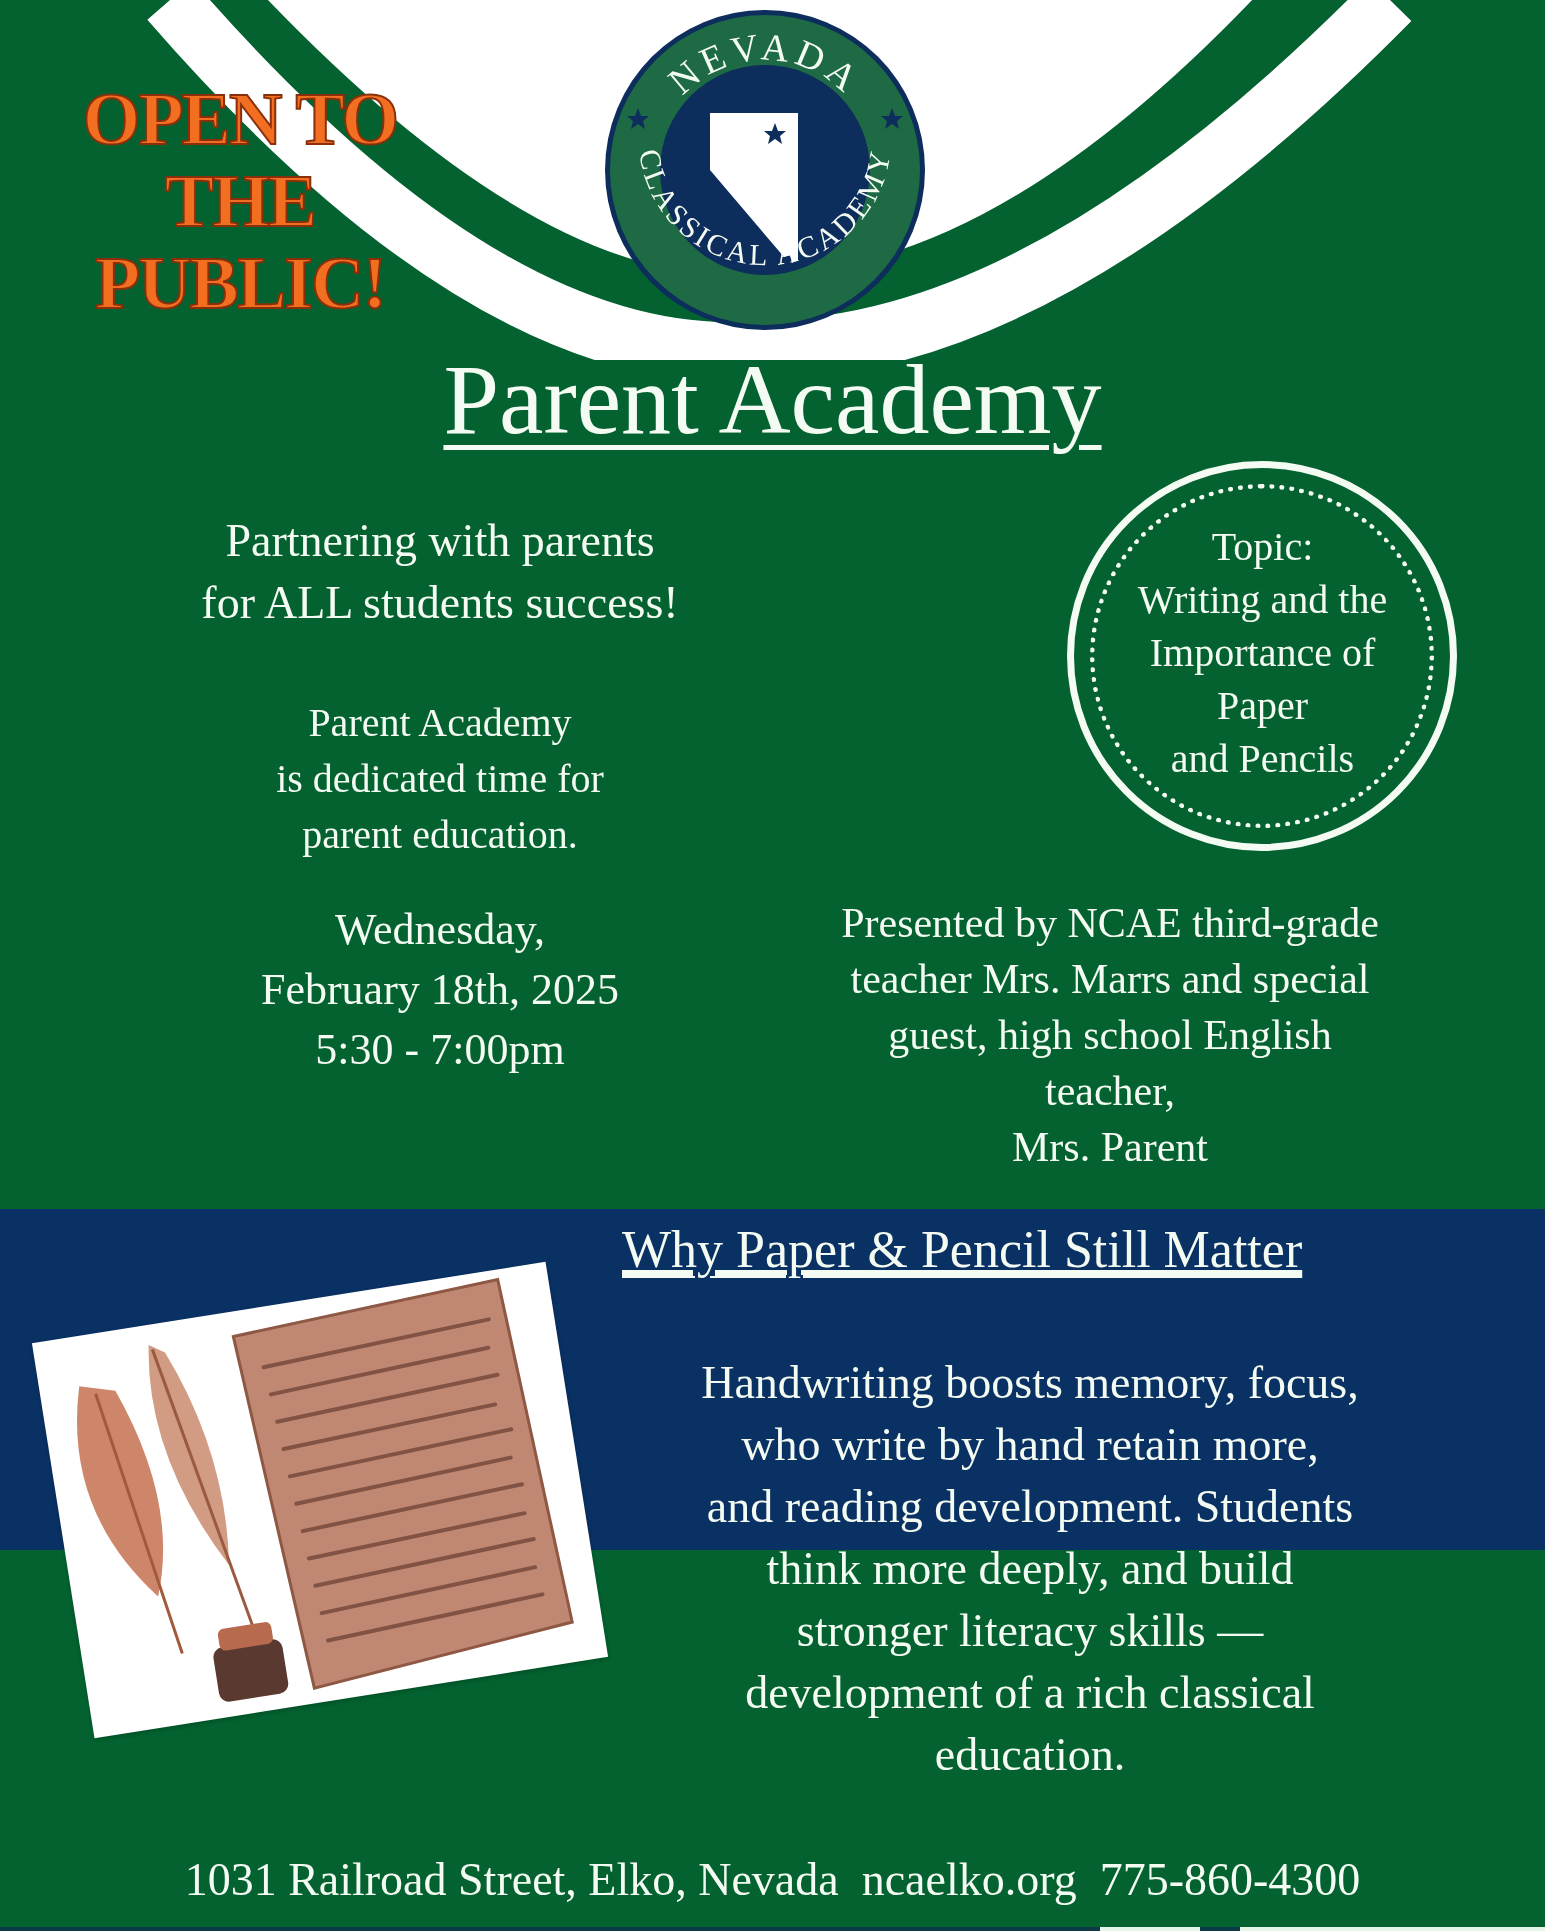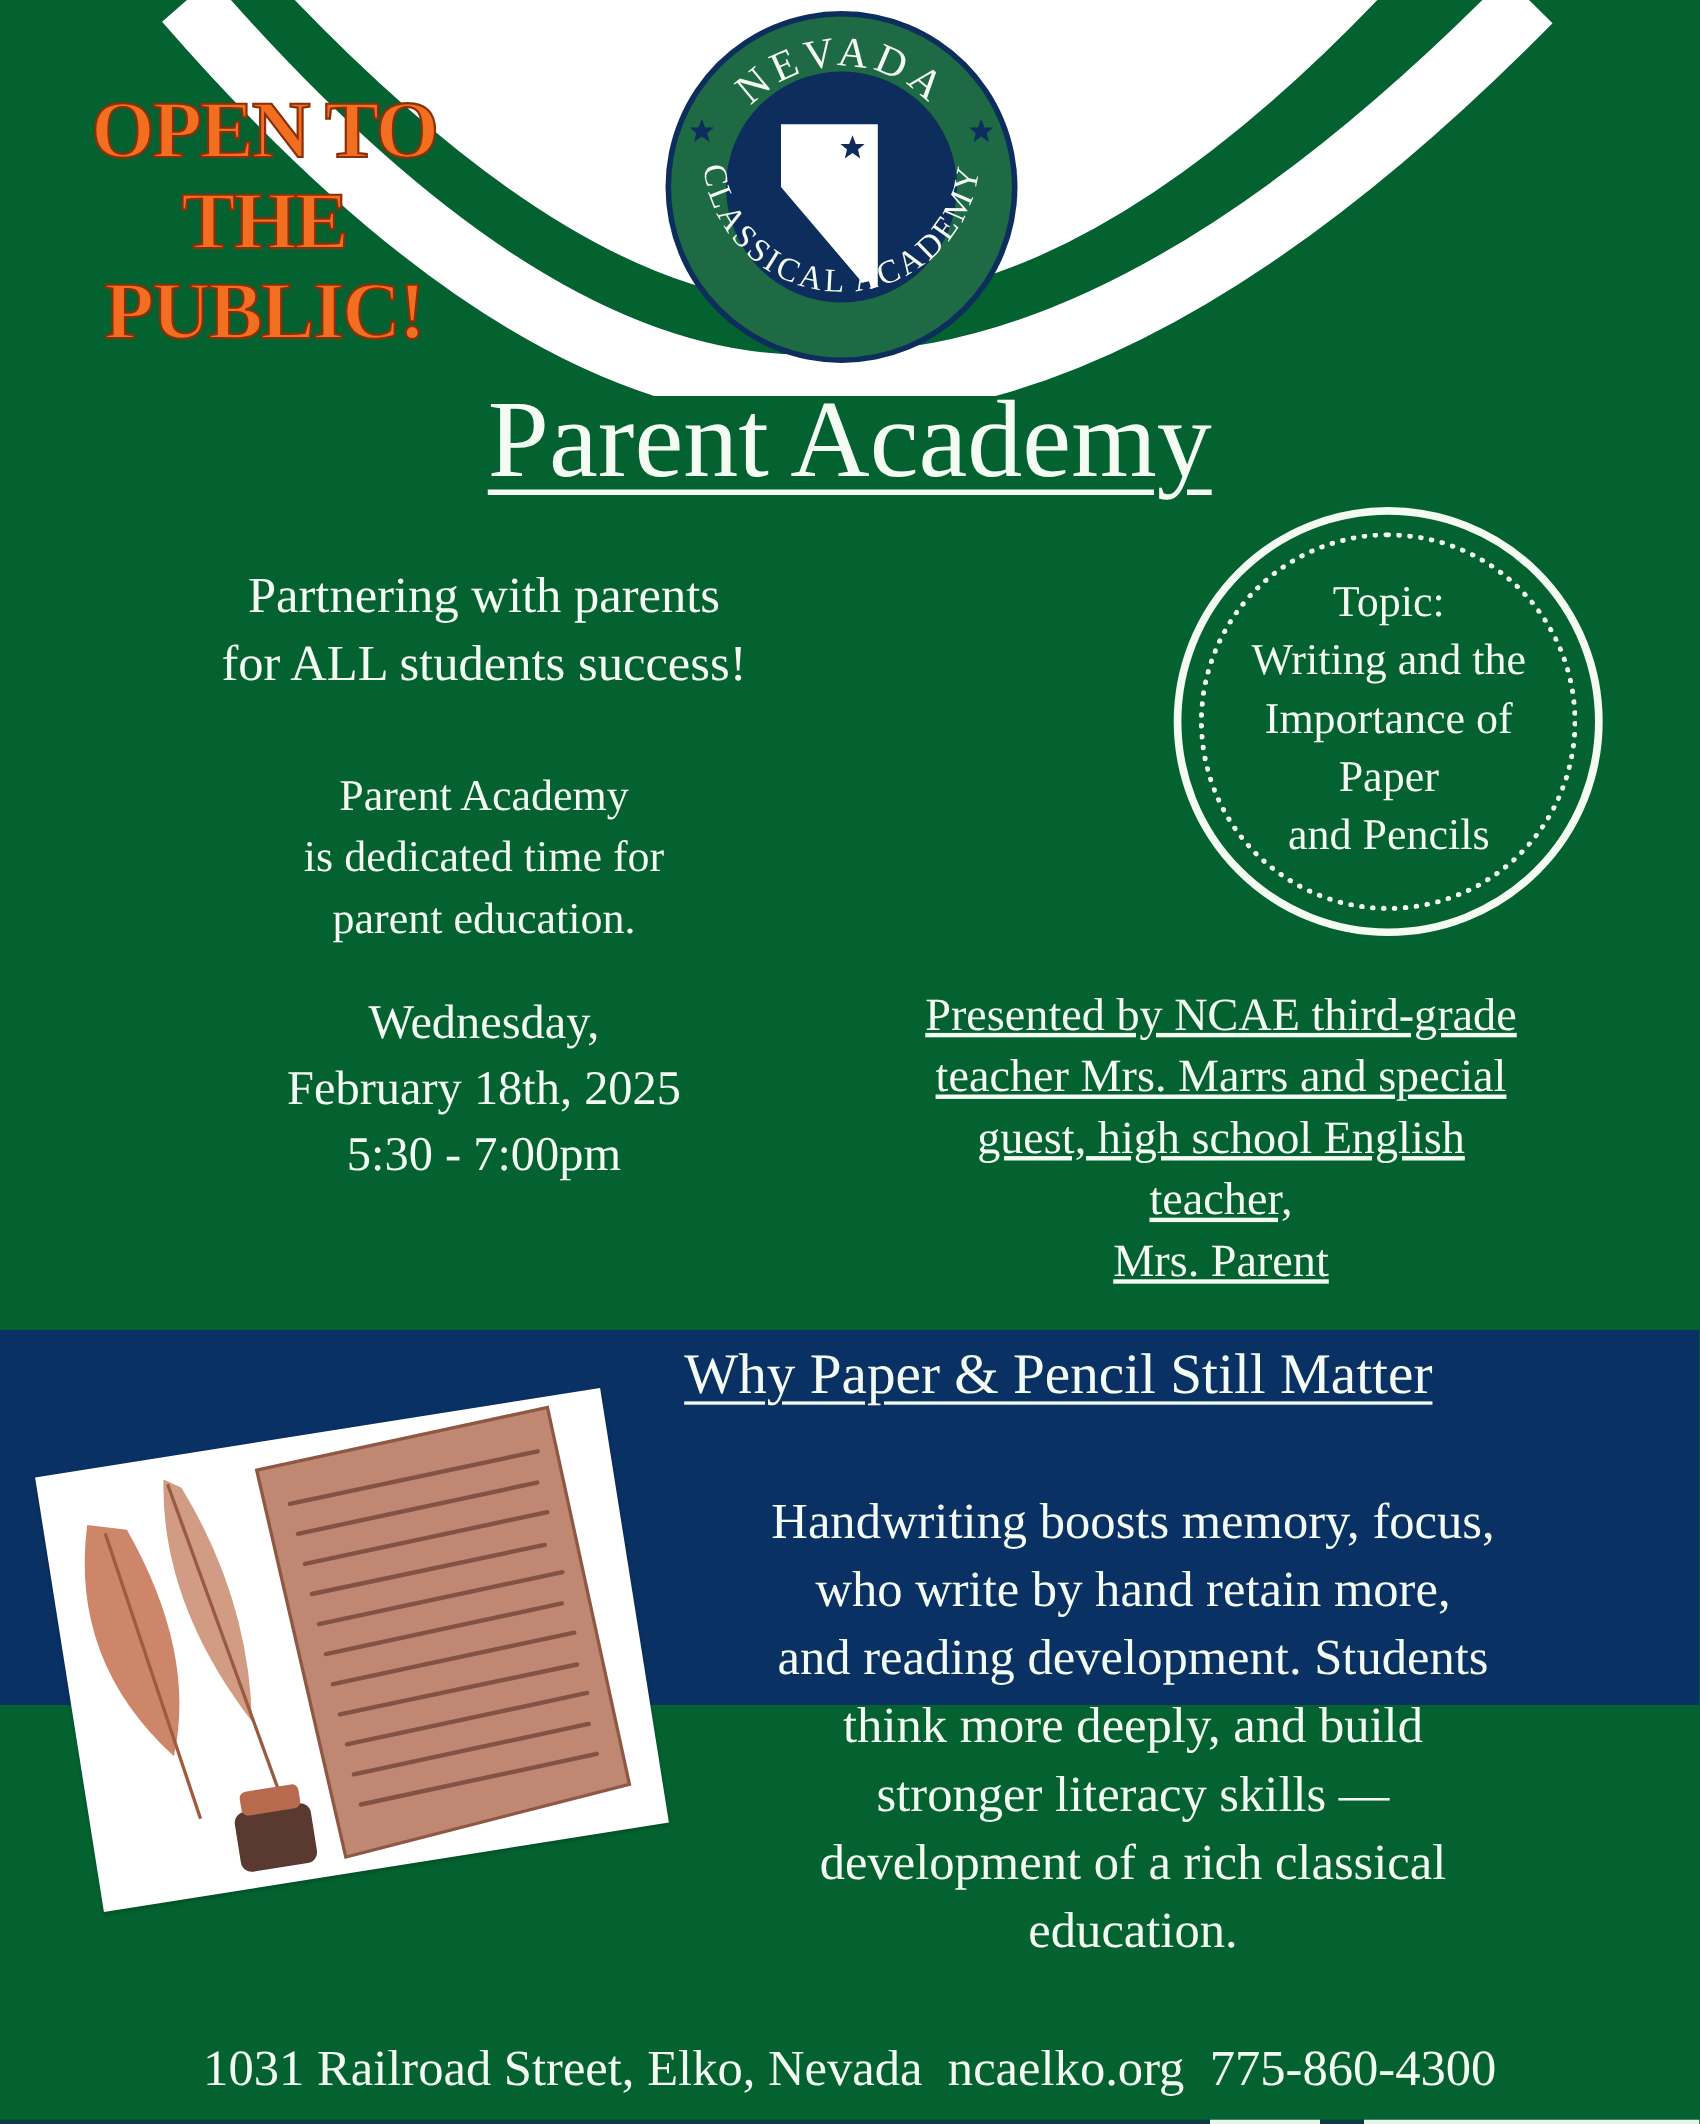--- a/index.html
+++ b/index.html
@@ -47,29 +47,29 @@
   .topic-dots {
     left: 1090px; top: 484px; width: 344px; height: 344px;
     border-radius: 50%; border: 5px dotted #f4fbf2; box-sizing: border-box;
   }
   .topic-text {
     left: 1080px; top: 520px; width: 365px; text-align: center;
     font-size: 40px; line-height: 53px; font-weight: normal;
   }
   .presenter {
     left: 760px; top: 895px; width: 700px; text-align: center;
-    font-size: 42px; line-height: 56px; text-decoration: underline;
+    font-size: 42px; line-height: 56px;
   }
   .navy-band {
     left: 0; top: 1209px; width: 1545px; height: 341px;
     background: #0a3163;
   }
   .why-heading {
     left: 600px; top: 1215px; width: 945px; padding-left: 22px; box-sizing: border-box;
-    font-size: 52px; line-height: 70px;
+    font-size: 52px; line-height: 70px; text-decoration: underline;
   }
   .why-heading span { text-decoration: underline; text-decoration-thickness: 3px; text-underline-offset: 8px; }
   .why-body {
     left: 610px; top: 1352px; width: 840px; text-align: center;
     font-size: 46px; line-height: 62px;
   }
   .artwork {
     left: 60px; top: 1300px; width: 520px; height: 400px;
     transform: rotate(-9deg); transform-origin: center;
     background: #ffffff;

